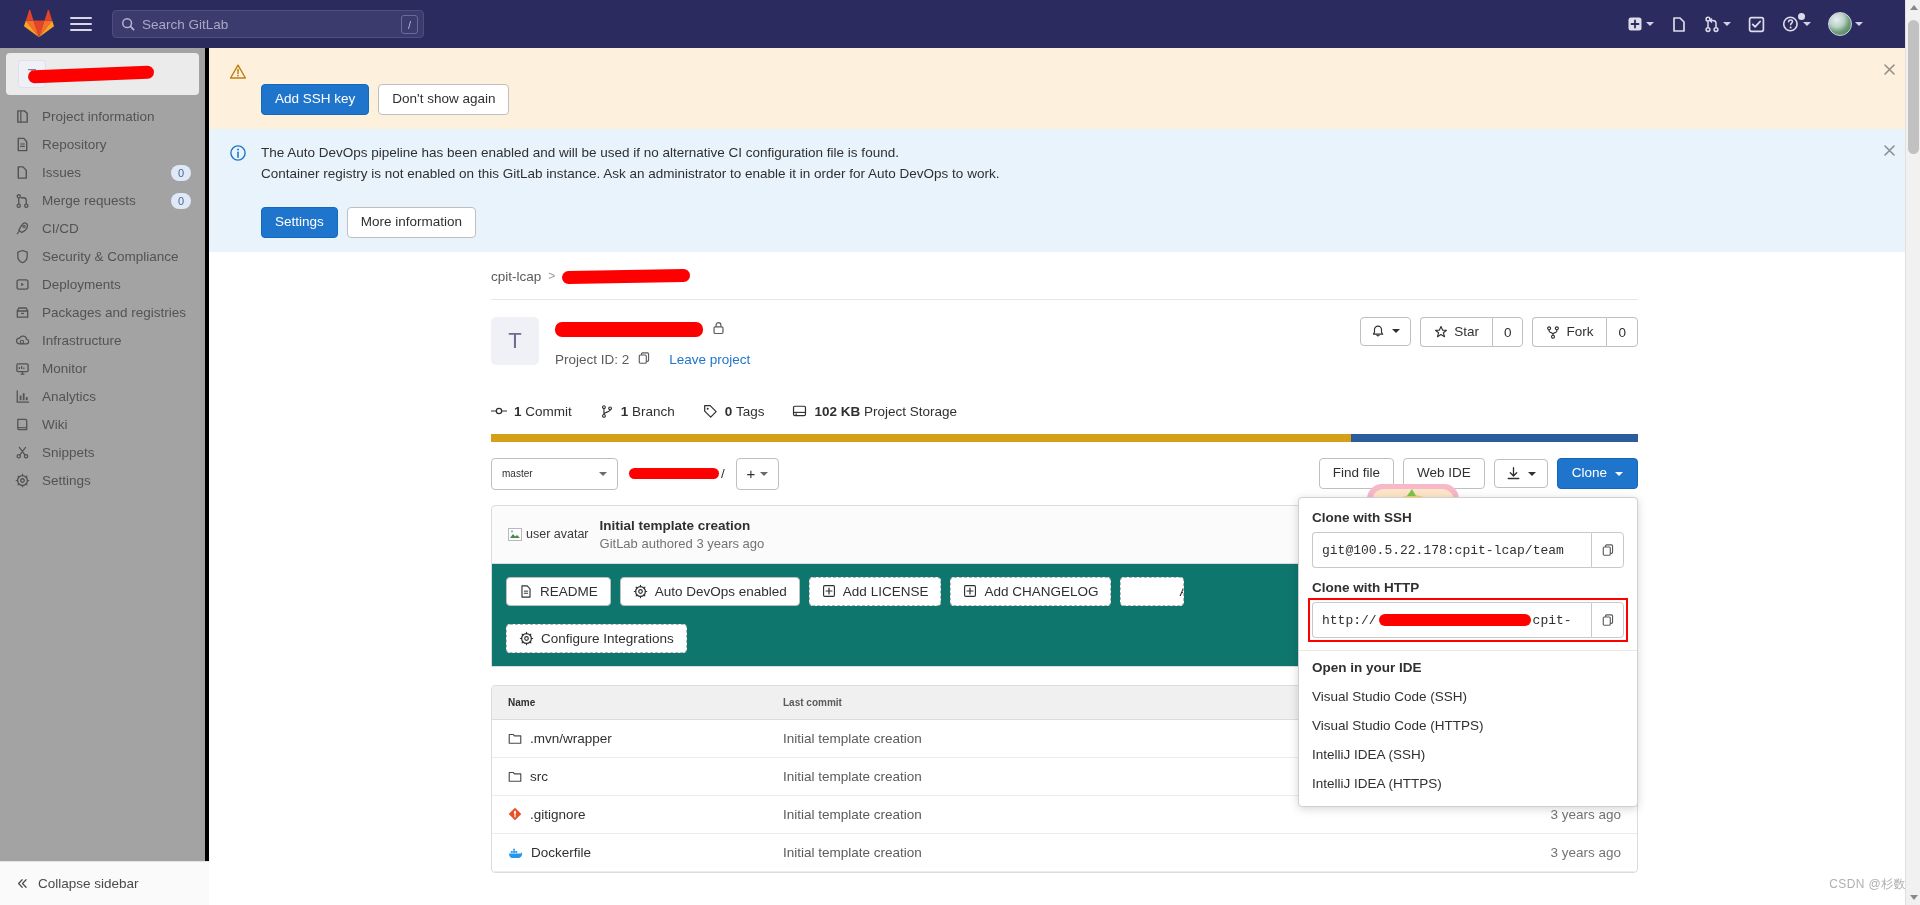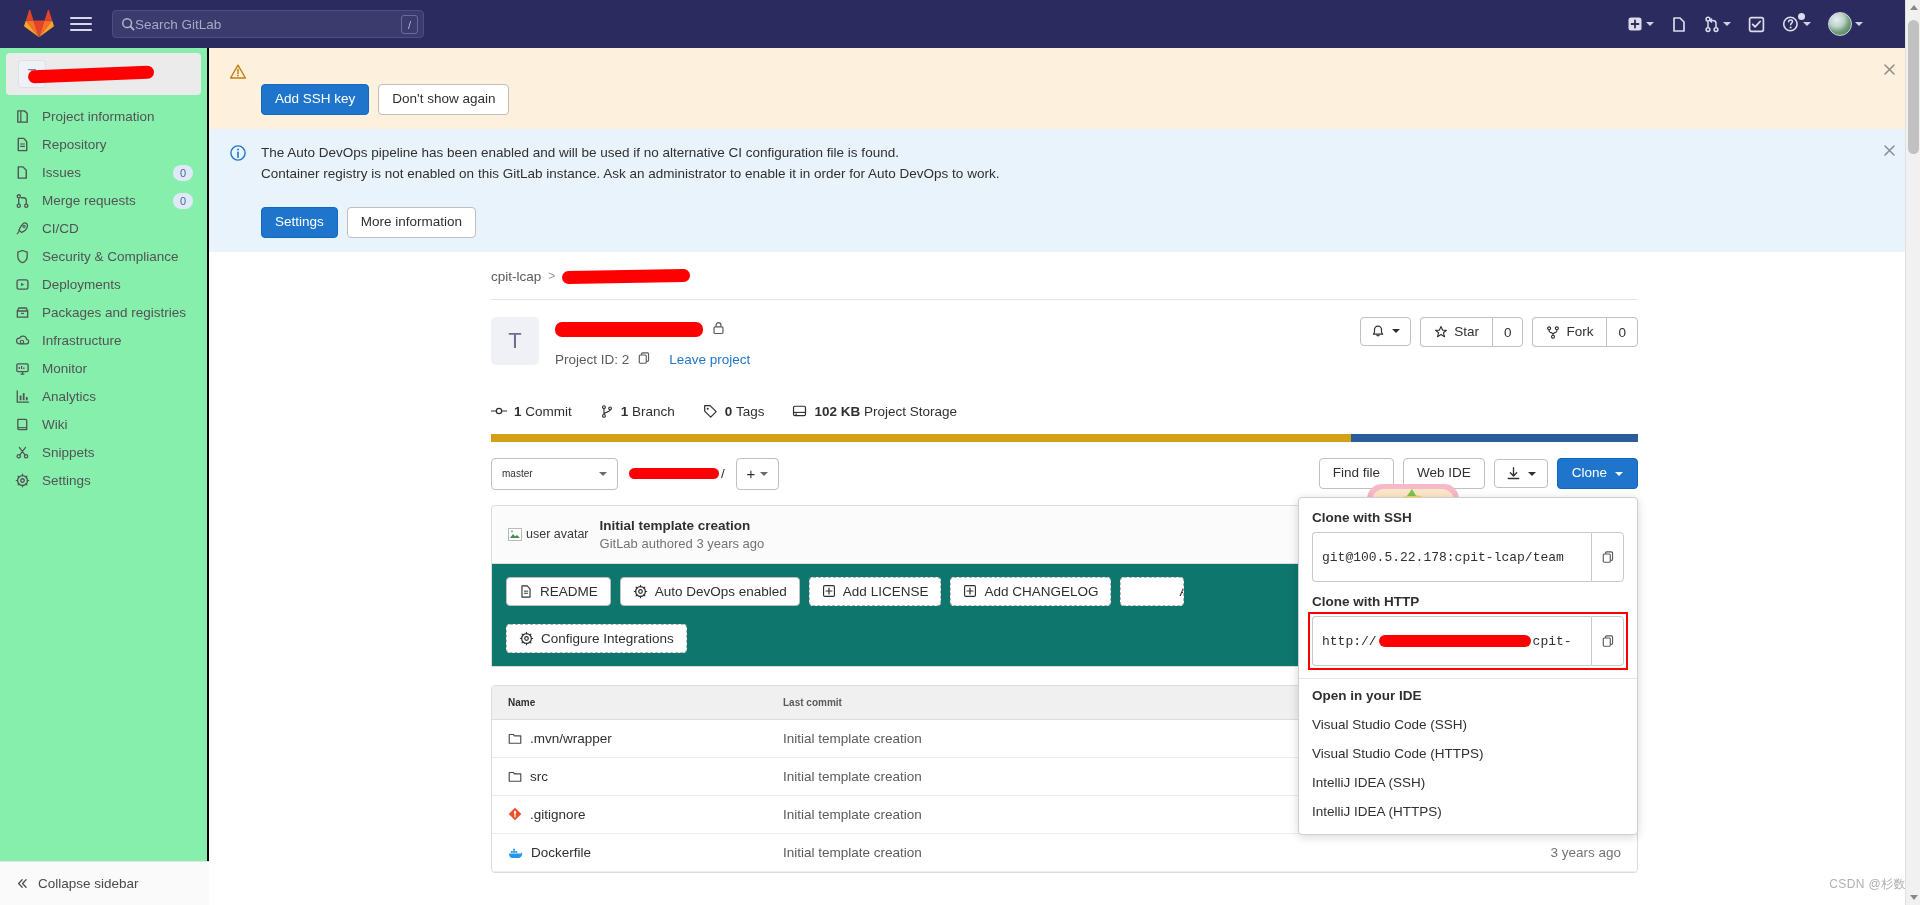--- a/index.html
+++ b/index.html
@@ -16,42 +16,42 @@
   
   .topbar {
     position: absolute; top:0; left:0; width:1920px; height:48px;
     background:#2b2b5f; display:flex; align-items:center; padding:0 14px; z-index:60;
   }
   .gl-logo { width:30px; height:30px; margin-left:10px; margin-right:16px; flex:none; }
   .hamburger { width:22px; display:flex; flex-direction:column; gap:4px; margin-right:20px; cursor:pointer; }
   .hamburger span { display:block; height:2px; background:#d9d9e6; border-radius:1px; }
   .searchbox {
     width:312px; height:28px; background:#3b3b6e; border:1px solid #4d4d83; border-radius:4px;
-    display:flex; align-items:center; padding:0 8px; position:relative;
+    display:flex; align-items:center; padding:0 8px; gap:7px; position:relative;
   }
   .searchbox .ph { color:#a8a8c7; font-size:13.5px; }
   .slashkey {
     position:absolute; right:5px; top:4px; width:17px; height:19px;
     border:1px solid #6a6a9e; border-radius:3px; color:#b9b9d4; font-size:11px;
     display:flex; align-items:center; justify-content:center;
   }
   .topbar-right { margin-left:auto; display:flex; align-items:center; gap:3px; padding-right:36px; }
   .tb-item { display:flex; align-items:center; gap:3px; padding:6px 7px; border-radius:4px; cursor:pointer; color:#e6e6f0; position:relative; }
   .chev { width:0;height:0;border-left:4px solid transparent;border-right:4px solid transparent;border-top:4.5px solid #d0d0e4; }
   .avatar-top {
     width:24px; height:24px; border-radius:50%;
     background: radial-gradient(circle at 35% 30%, #e8eef5 0%, #bcd3c8 35%, #6f9c78 60%, #3f7a4a 100%);
     border:1.5px solid #cfcfe3;
   }
   .notif-dot { position:absolute; top:4px; right:13px; width:7px;height:7px;border-radius:50%; background:#dbdbe9; }
 
   
   .sidebar {
     position:absolute; top:48px; left:0; width:209px; height:857px;
-    background:#86efac; border-right:2px solid #000000; z-index:40;
+    background:#a3a3a3; border-right:4px solid #000000; z-index:40;
   }
   .proj-head {
     display:flex; align-items:center; gap:9px; height:42px; padding:0 12px;
     background:#ebebeb; margin:5px 6px 4px 6px; border-radius:4px; position:relative;
   }
   .proj-avatar {
     width:28px;height:28px;border-radius:4px;background:#f0f0f7;border:1px solid #e0e0ec;
     display:flex;align-items:center;justify-content:center;font-size:14px;color:#7c7c9c;flex:none;
   }
   .redact { background:#fe0000; border-radius:7px; display:inline-block; }
@@ -129,21 +129,21 @@
 
   
   .clone-dd {
     position:absolute; top:39px; right:0; width:340px; background:#fff;
     border:1px solid #d0d0d0; border-radius:4px; box-shadow:0 2px 10px rgba(0,0,0,.16);
     padding:12px 0 8px 0; z-index:50;
   }
   .dd-label { font-size:13.5px; font-weight:bold; color:#303030; padding:0 13px 7px 13px; }
   .dd-input-wrap { display:flex; margin:0 13px 12px 13px; position:relative; }
   .dd-input {
-    flex:1; height:50px; border:1px solid #c9c9c9; border-right:none;
+    flex:1; height:36px; border:1px solid #c9c9c9; border-right:none;
     border-radius:4px 0 0 4px; padding:0 9px; font-family:"Liberation Mono", monospace;
     font-size:13px; color:#303030; background:#fff; display:flex; align-items:center;
     overflow:hidden; white-space:nowrap; position:relative;
   }
   .dd-copy {
     width:33px; border:1px solid #c9c9c9; border-radius:0 4px 4px 0; background:#fff;
     display:flex; align-items:center; justify-content:center; cursor:pointer;
   }
   .highlight-box { outline:2.5px solid #fe0000; outline-offset:2px; }
   .dd-sep { border-top:1px solid #e8e8e8; margin:2px 0 9px 0; }

